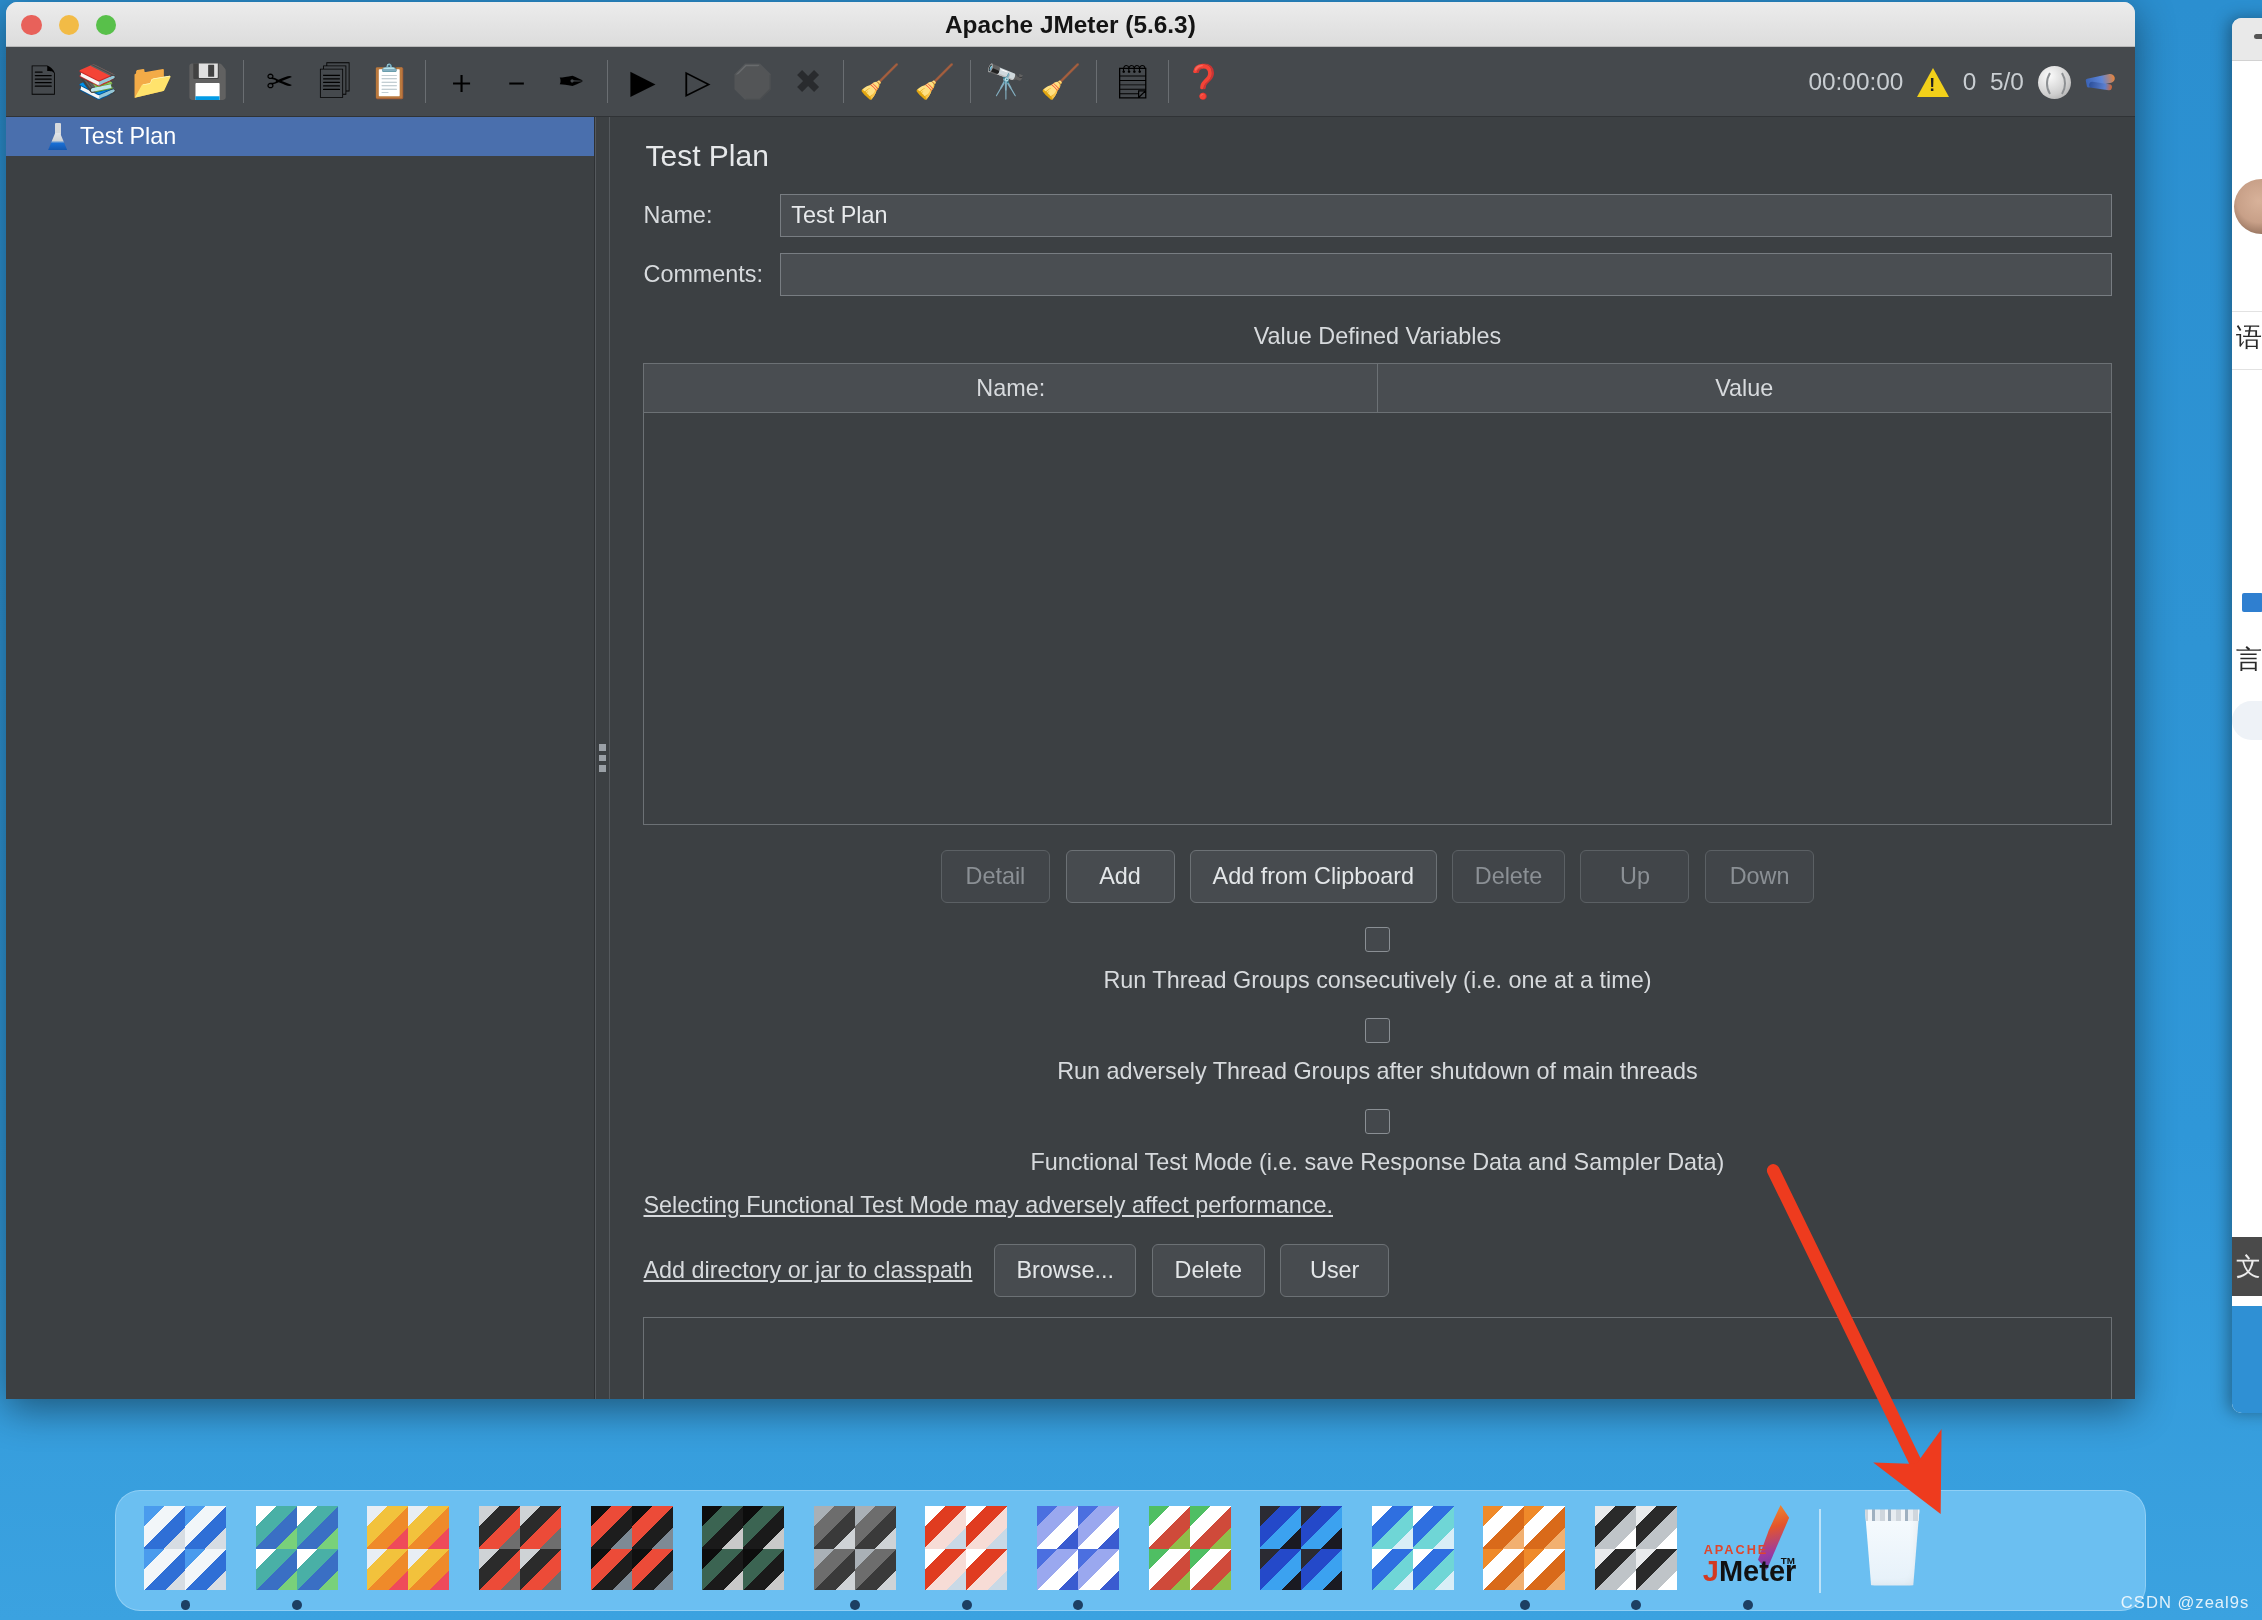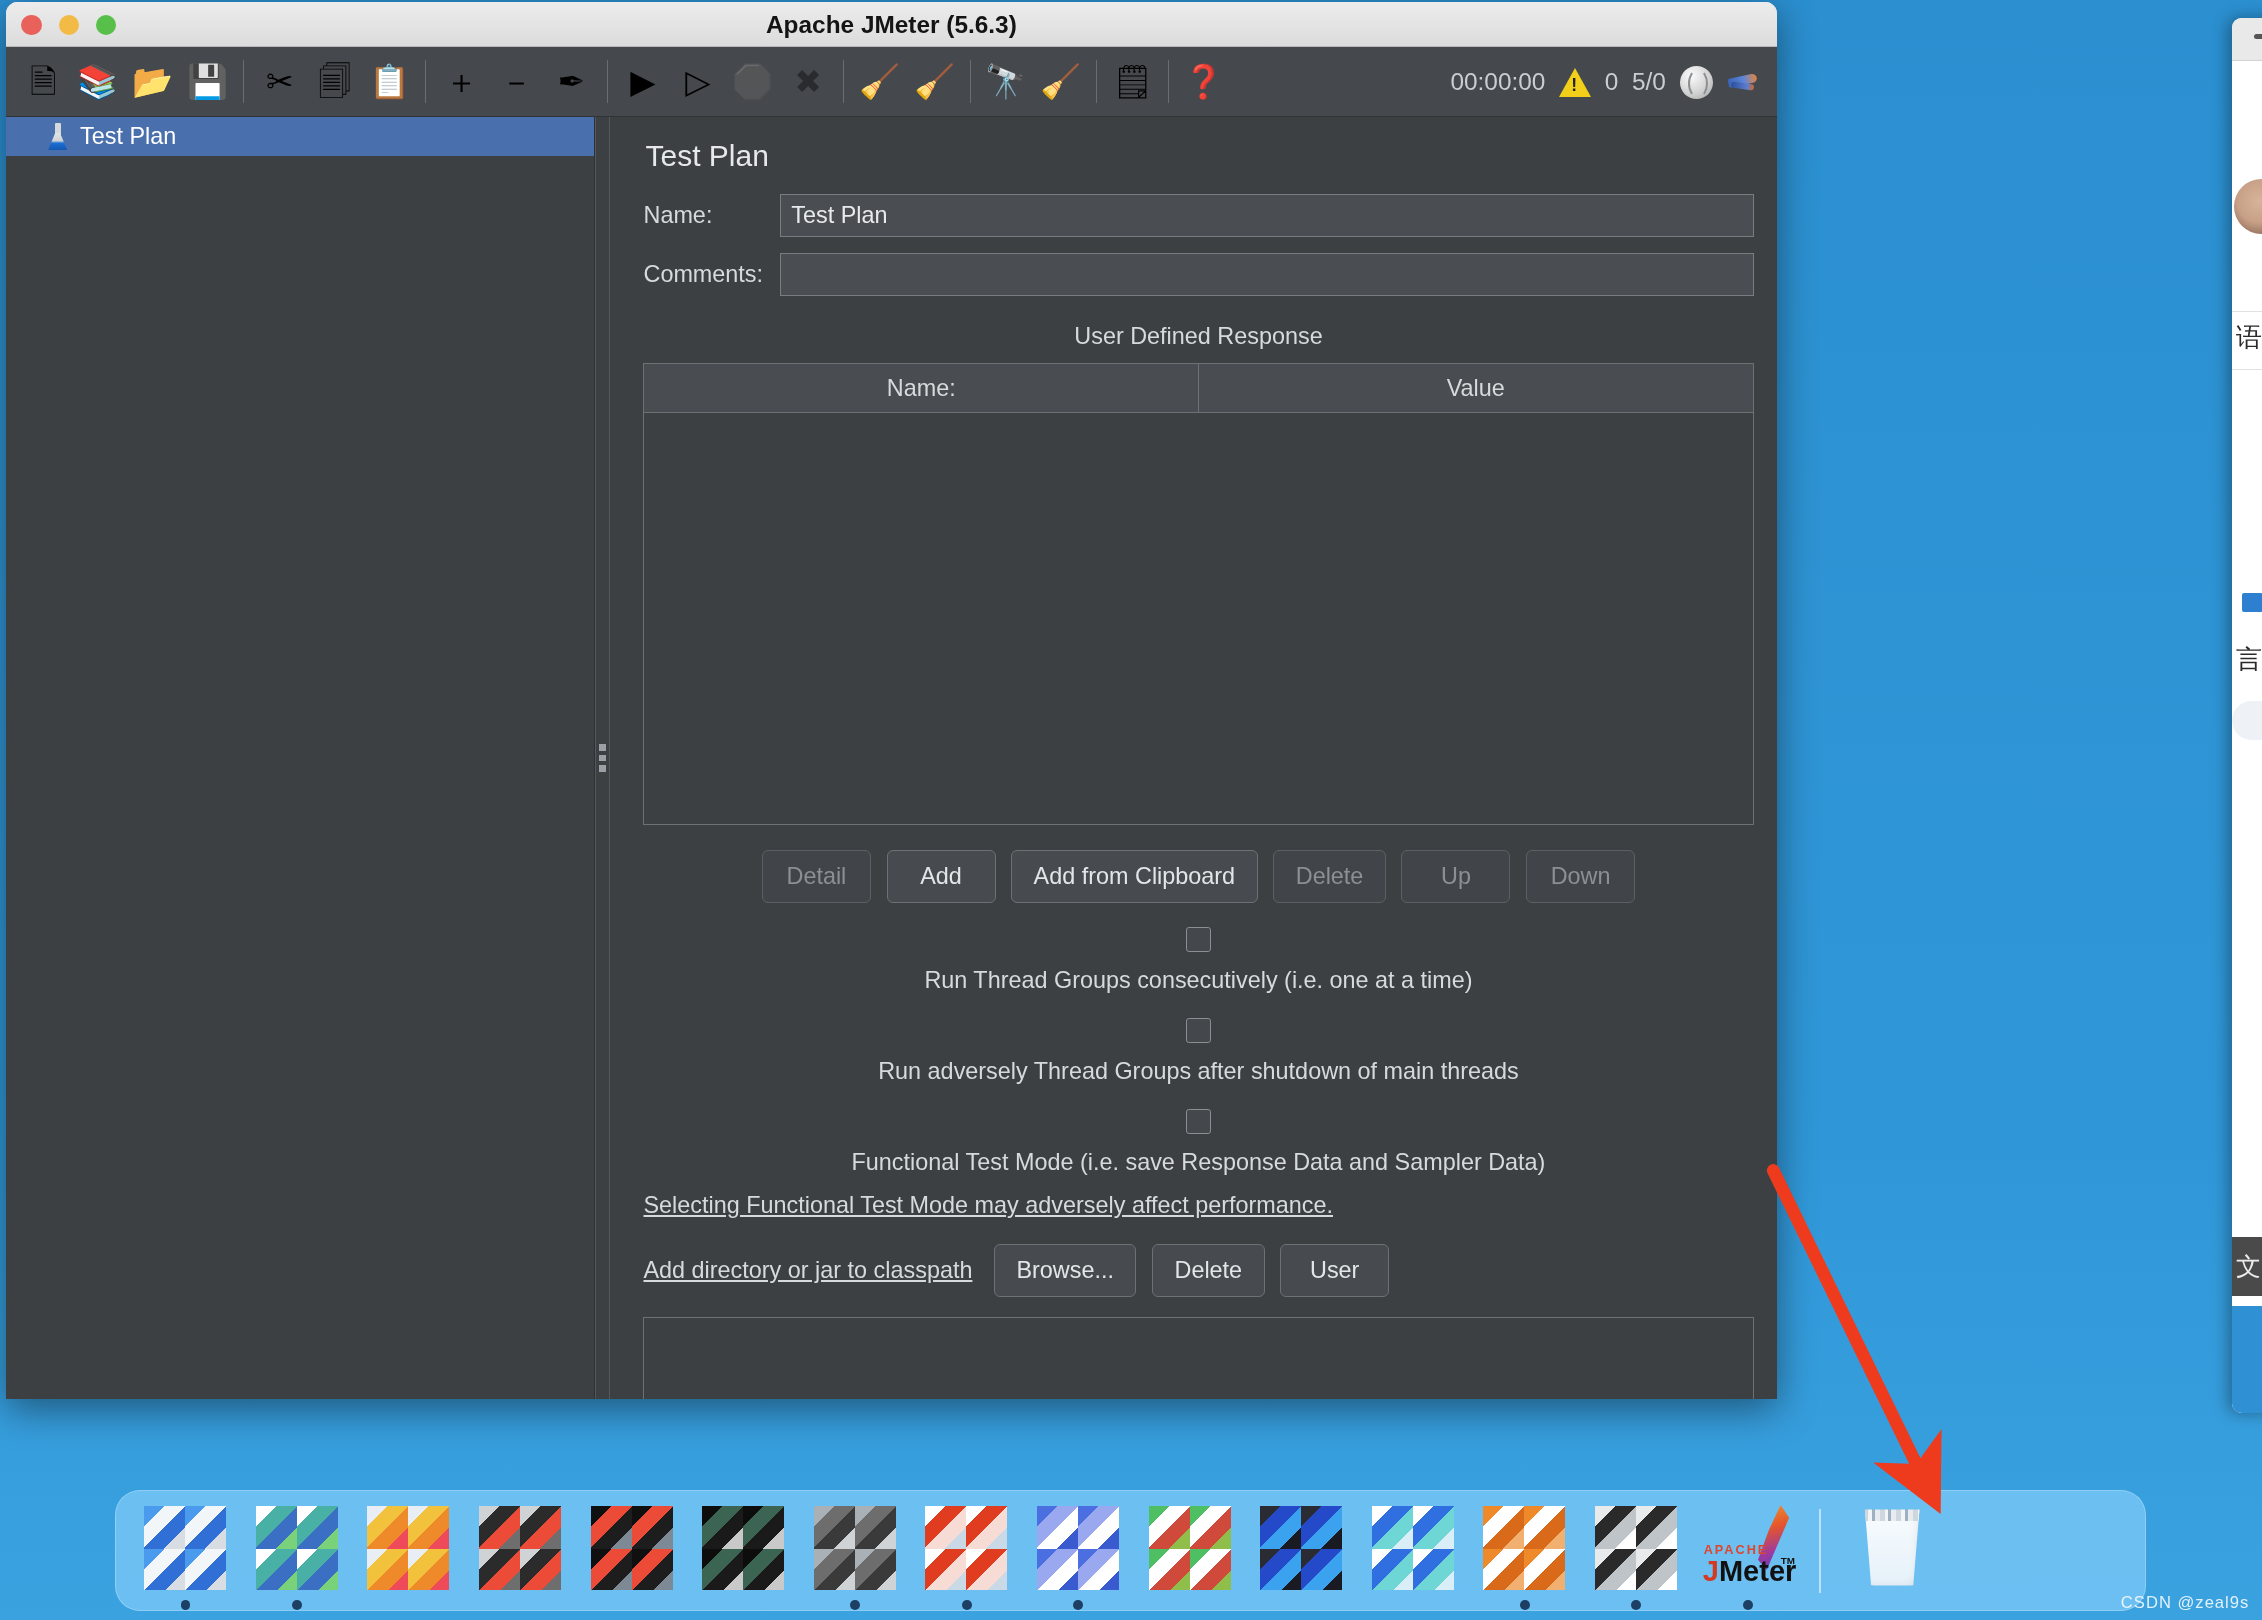--- a/index.html
+++ b/index.html
@@ -73,21 +73,21 @@
   }
   #bg-window .bw-blue {
     position: absolute; left: 0; bottom: 0; width: 117px; height: 107px;
     background: #2f90d4;
   }
 
   
   #jmeter-window {
     position: absolute;
     left: 5.9px; top: 2px;
-    width: 1771px; height: 1397px;
+    width: 2129px; height: 1397px;
     border-radius: 11.7px 11.7px 0 0;
     overflow: hidden;
     box-shadow: 0 9.8px 39px rgba(0,0,0,.45);
     background: #e5e5e5;
   }
 
   
   #titlebar {
     position: relative;
     height: 45px;
@@ -493,21 +493,21 @@
       <div class="field-row">
         <span class="field-label">Name:</span>
         <input class="field-input" type="text" value="Test Plan" style="">
       </div>
 
       <div class="field-row">
         <span class="field-label">Comments:</span>
         <input class="field-input" type="text" value="" style="">
       </div>
 
-      <div class="udv-title">User Defined Response</div>
+      <div class="udv-title">Value Defined Variables</div>
 
       <div class="udv-table">
         <div class="udv-head">
           <div class="th">Name:</div>
           <div class="th">Value</div>
         </div>
         <div class="udv-body"></div>
       </div>
 
       <div class="btn-row" id="table-buttons">

